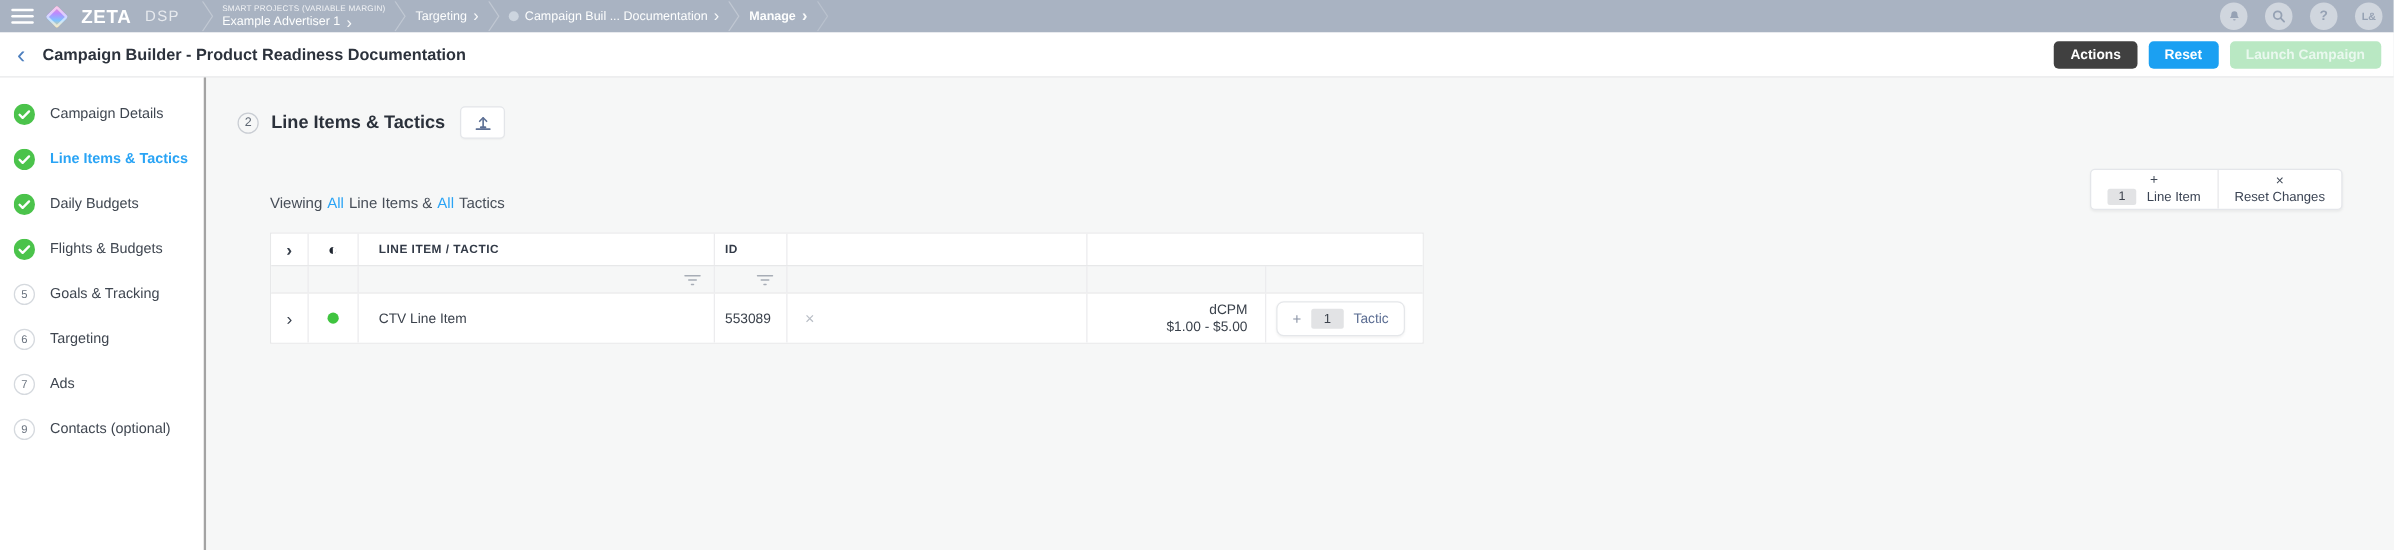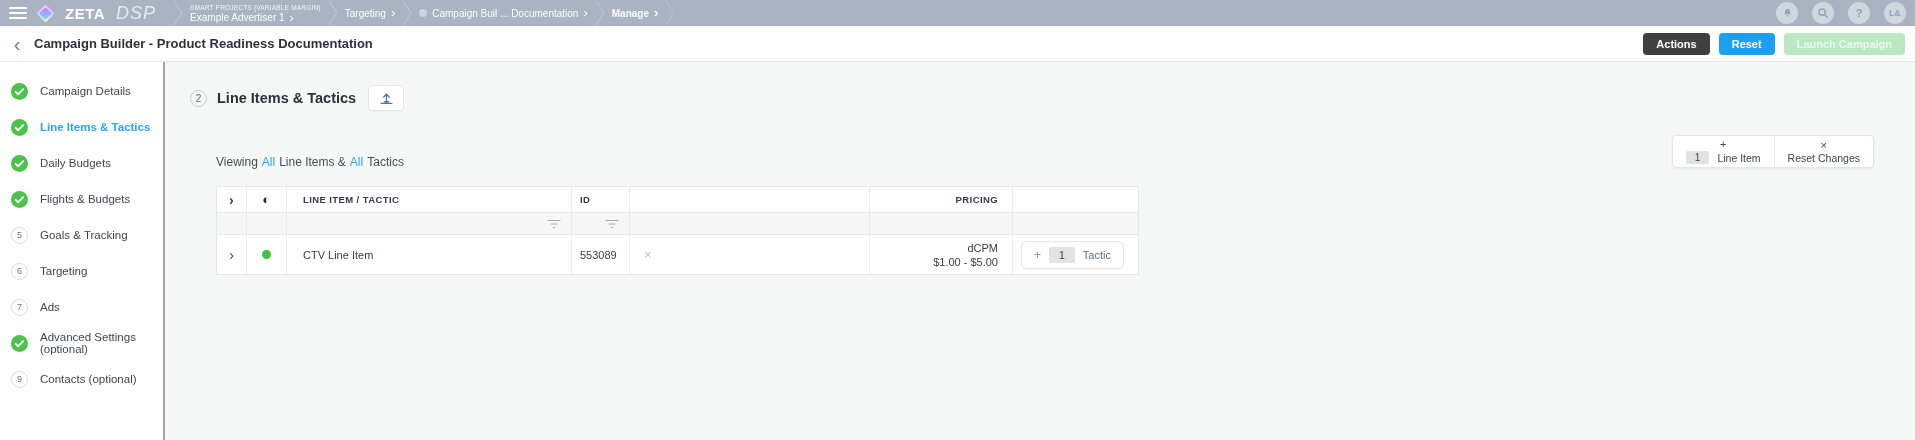--- a/index.html
+++ b/index.html
@@ -6,21 +6,21 @@
   html,body { width:1915px; height:440px; overflow:hidden; }
   body { font-family:"Liberation Sans","DejaVu Sans",sans-serif; background:#f6f7f7; color:#3c424c; }
 
   
   .topbar { height:26px; background:#a9b3c2; display:flex; align-items:center; color:#fff; position:relative; }
   .hamburger { width:18px; height:12px; margin:0 12px 0 9px; display:flex; flex-direction:column; justify-content:space-between; cursor:pointer; }
   .hamburger span { display:block; height:2px; background:#fff; border-radius:1px; }
   .brand { display:flex; align-items:center; gap:13px; margin-right:10px; }
   .brand-diamond { width:13px; height:13px; transform:rotate(45deg); background:linear-gradient(135deg,#ff8ac2 0%,#b98cff 35%,#7fc3ff 65%,#ffd36e 100%); border-radius:2px; box-shadow:inset 0 0 0 2px rgba(255,255,255,.55); }
   .brand-zeta { font-size:15px; font-weight:bold; letter-spacing:.5px; }
-  .brand-dsp  { font-size:18px; color:rgba(255,255,255,.72); letter-spacing:1px; margin-left:-2px;font-style:italic; }
+  .brand-dsp  { font-size:12px; color:rgba(255,255,255,.72); letter-spacing:1px; margin-left:-2px; }
   .crumb-sep { margin:0 7px; opacity:.55; }
   .crumbs { display:flex; align-items:center; height:100%; }
   .crumb { display:flex; align-items:center; gap:5px; font-size:10px; color:#fdfefe; cursor:pointer; }
   .crumb .chev { font-size:13px; line-height:10px; opacity:.95; }
   .crumb-stack { display:flex; flex-direction:column; line-height:10px; }
   .crumb-eyebrow { font-size:6.5px; letter-spacing:.2px; color:rgba(255,255,255,.85); }
   .crumb-main { display:flex; align-items:center; gap:5px; font-size:10px; }
   .crumb-bold { font-weight:bold; }
   .status-dot { width:8px; height:8px; border-radius:50%; background:#cdd5df; }
   .topbar-right { position:absolute; right:9px; top:2px; display:flex; gap:14px; }
@@ -214,27 +214,20 @@
     </div>
     <div class="side-item">
       <span class="num-circle">6</span>
       <span class="side-label">Targeting</span>
     </div>
     <div class="side-item">
       <span class="num-circle">7</span>
       <span class="side-label">Ads</span>
     </div>
     <div class="side-item">
-      <svg class="check-ic" viewBox="0 0 16 16">
-          <circle cx="8" cy="8" r="8" fill="#4bc34b"></circle>
-          <path d="M4.4 8.3l2.3 2.3 4.8-4.8" stroke="#fff" stroke-width="1.8" fill="none" stroke-linecap="round" stroke-linejoin="round"></path>
-        </svg>
-      <span class="side-label">Advanced Settings (optional)</span>
-    </div>
-    <div class="side-item">
       <span class="num-circle">9</span>
       <span class="side-label">Contacts (optional)</span>
     </div>
   </div>
 
   <div class="main">
     <div class="section-head">
       <span class="section-num">2</span>
       <span class="section-title">Line Items &amp; Tactics</span>
       <div class="upload-btn">
@@ -277,21 +270,20 @@
         <div class="t-row hdr-row">
           <div class="col-expand">
               <span class="expand-chev">›</span>
             </div>
           <div class="col-status">
               <span class="half-ic">◐</span>
             </div>
           <div class="col-name">LINE ITEM / TACTIC</div>
           <div class="col-id">ID</div>
           <div class="col-x"></div>
-          <div class="col-pricing">PRICING</div>
           <div class="col-tactic"></div>
         </div>
 
         <div class="t-row filter-row">
           <div class="col-expand"></div>
           <div class="col-status"></div>
           <div class="col-name filter-cell">
             <svg width="14" height="10" viewBox="0 0 14 10" stroke="#a7adb6" stroke-width="1.2" stroke-linecap="round">
                 <path d="M1 1.5h12"></path>
                 <path d="M4 5h6"></path>

